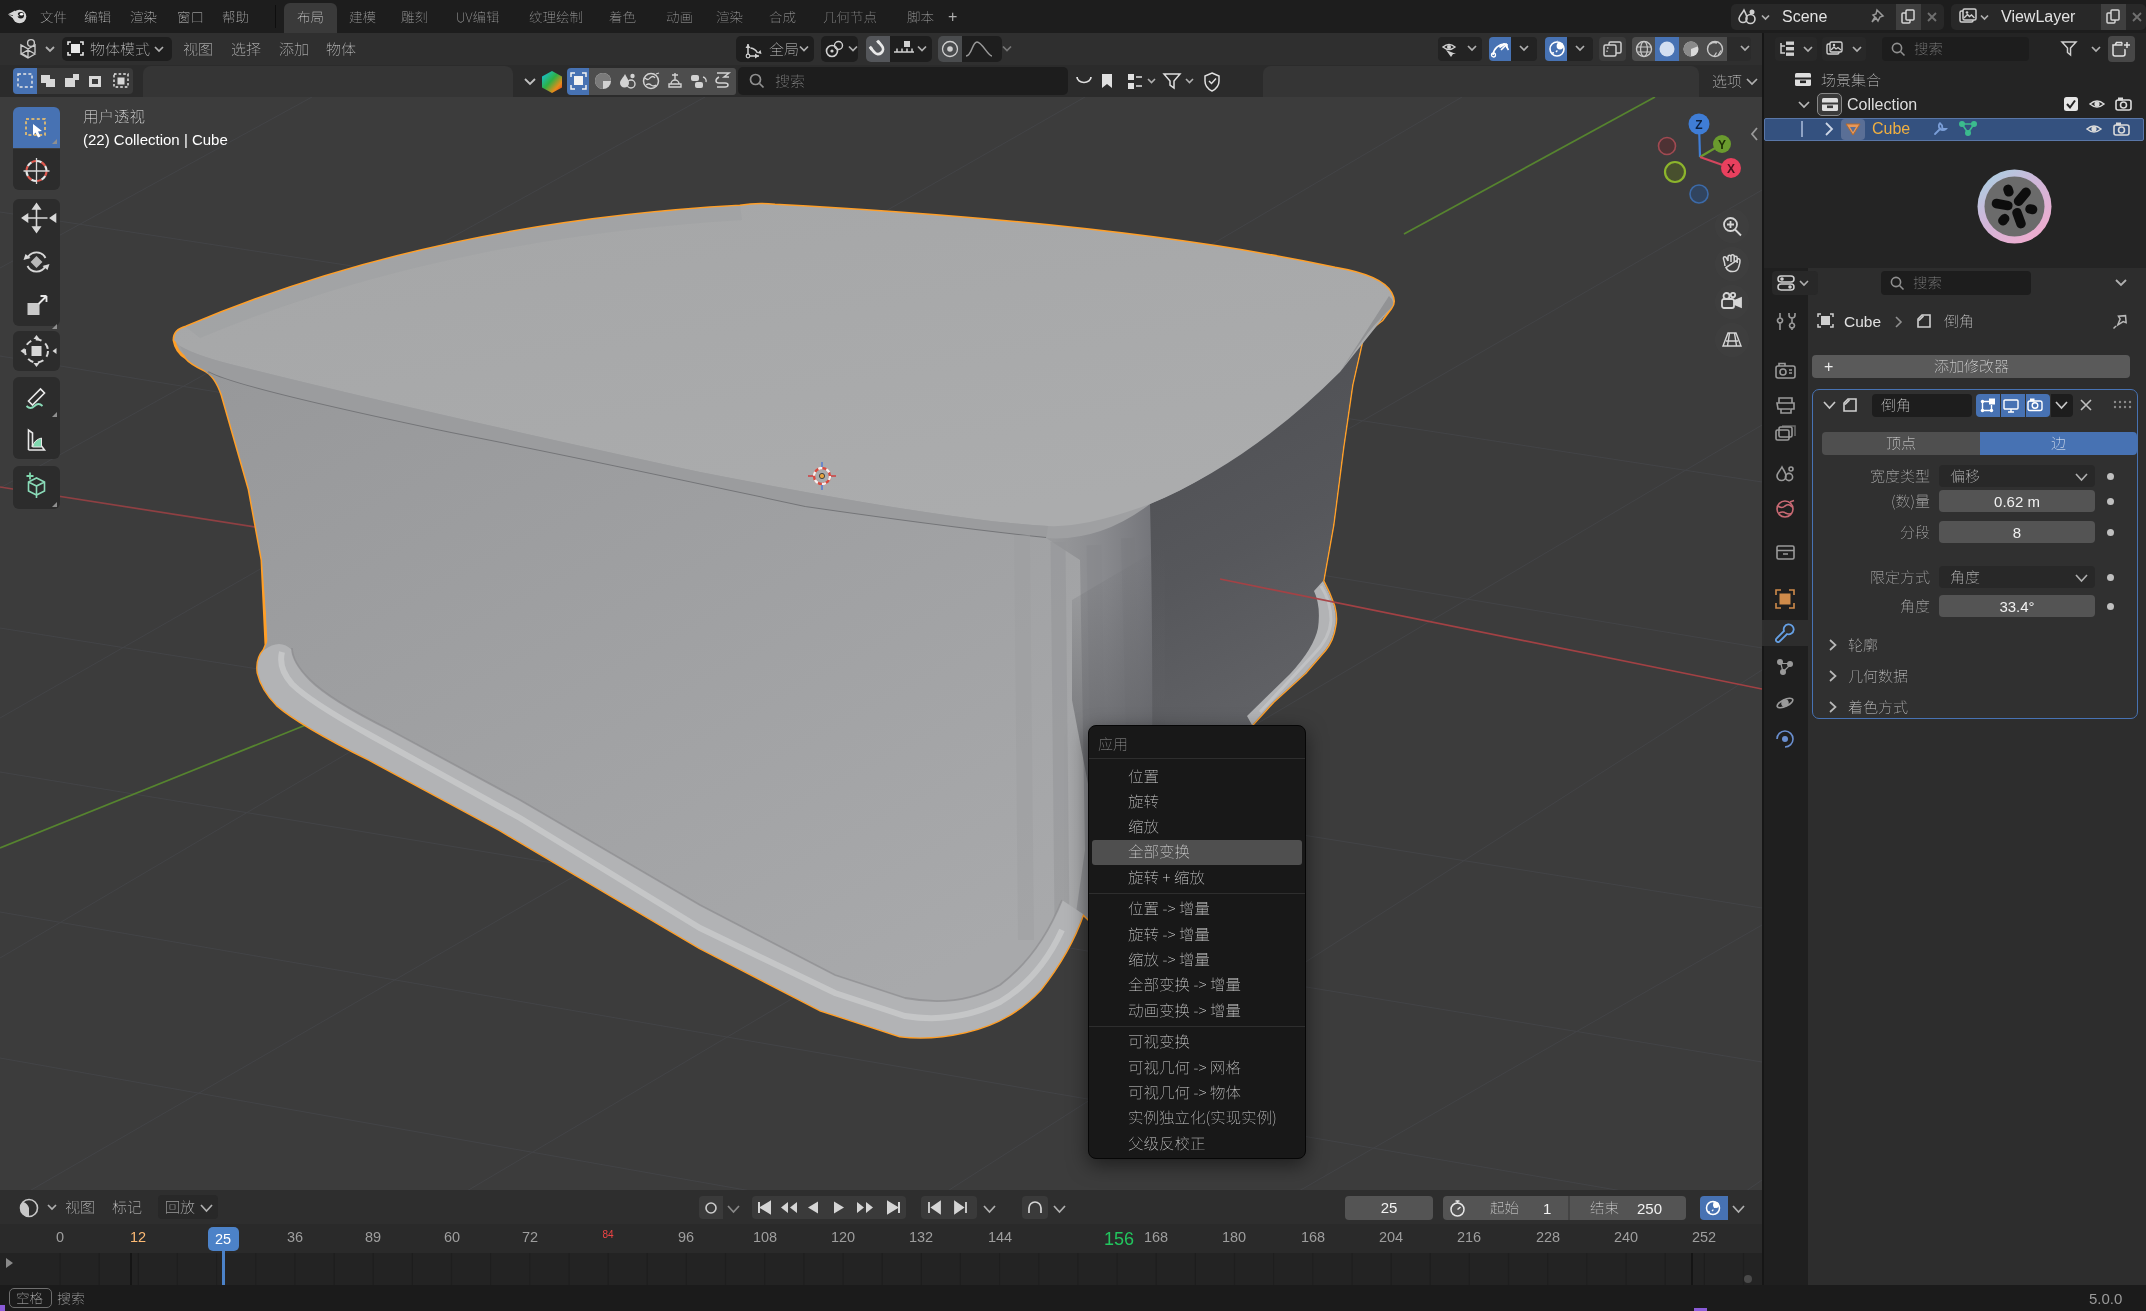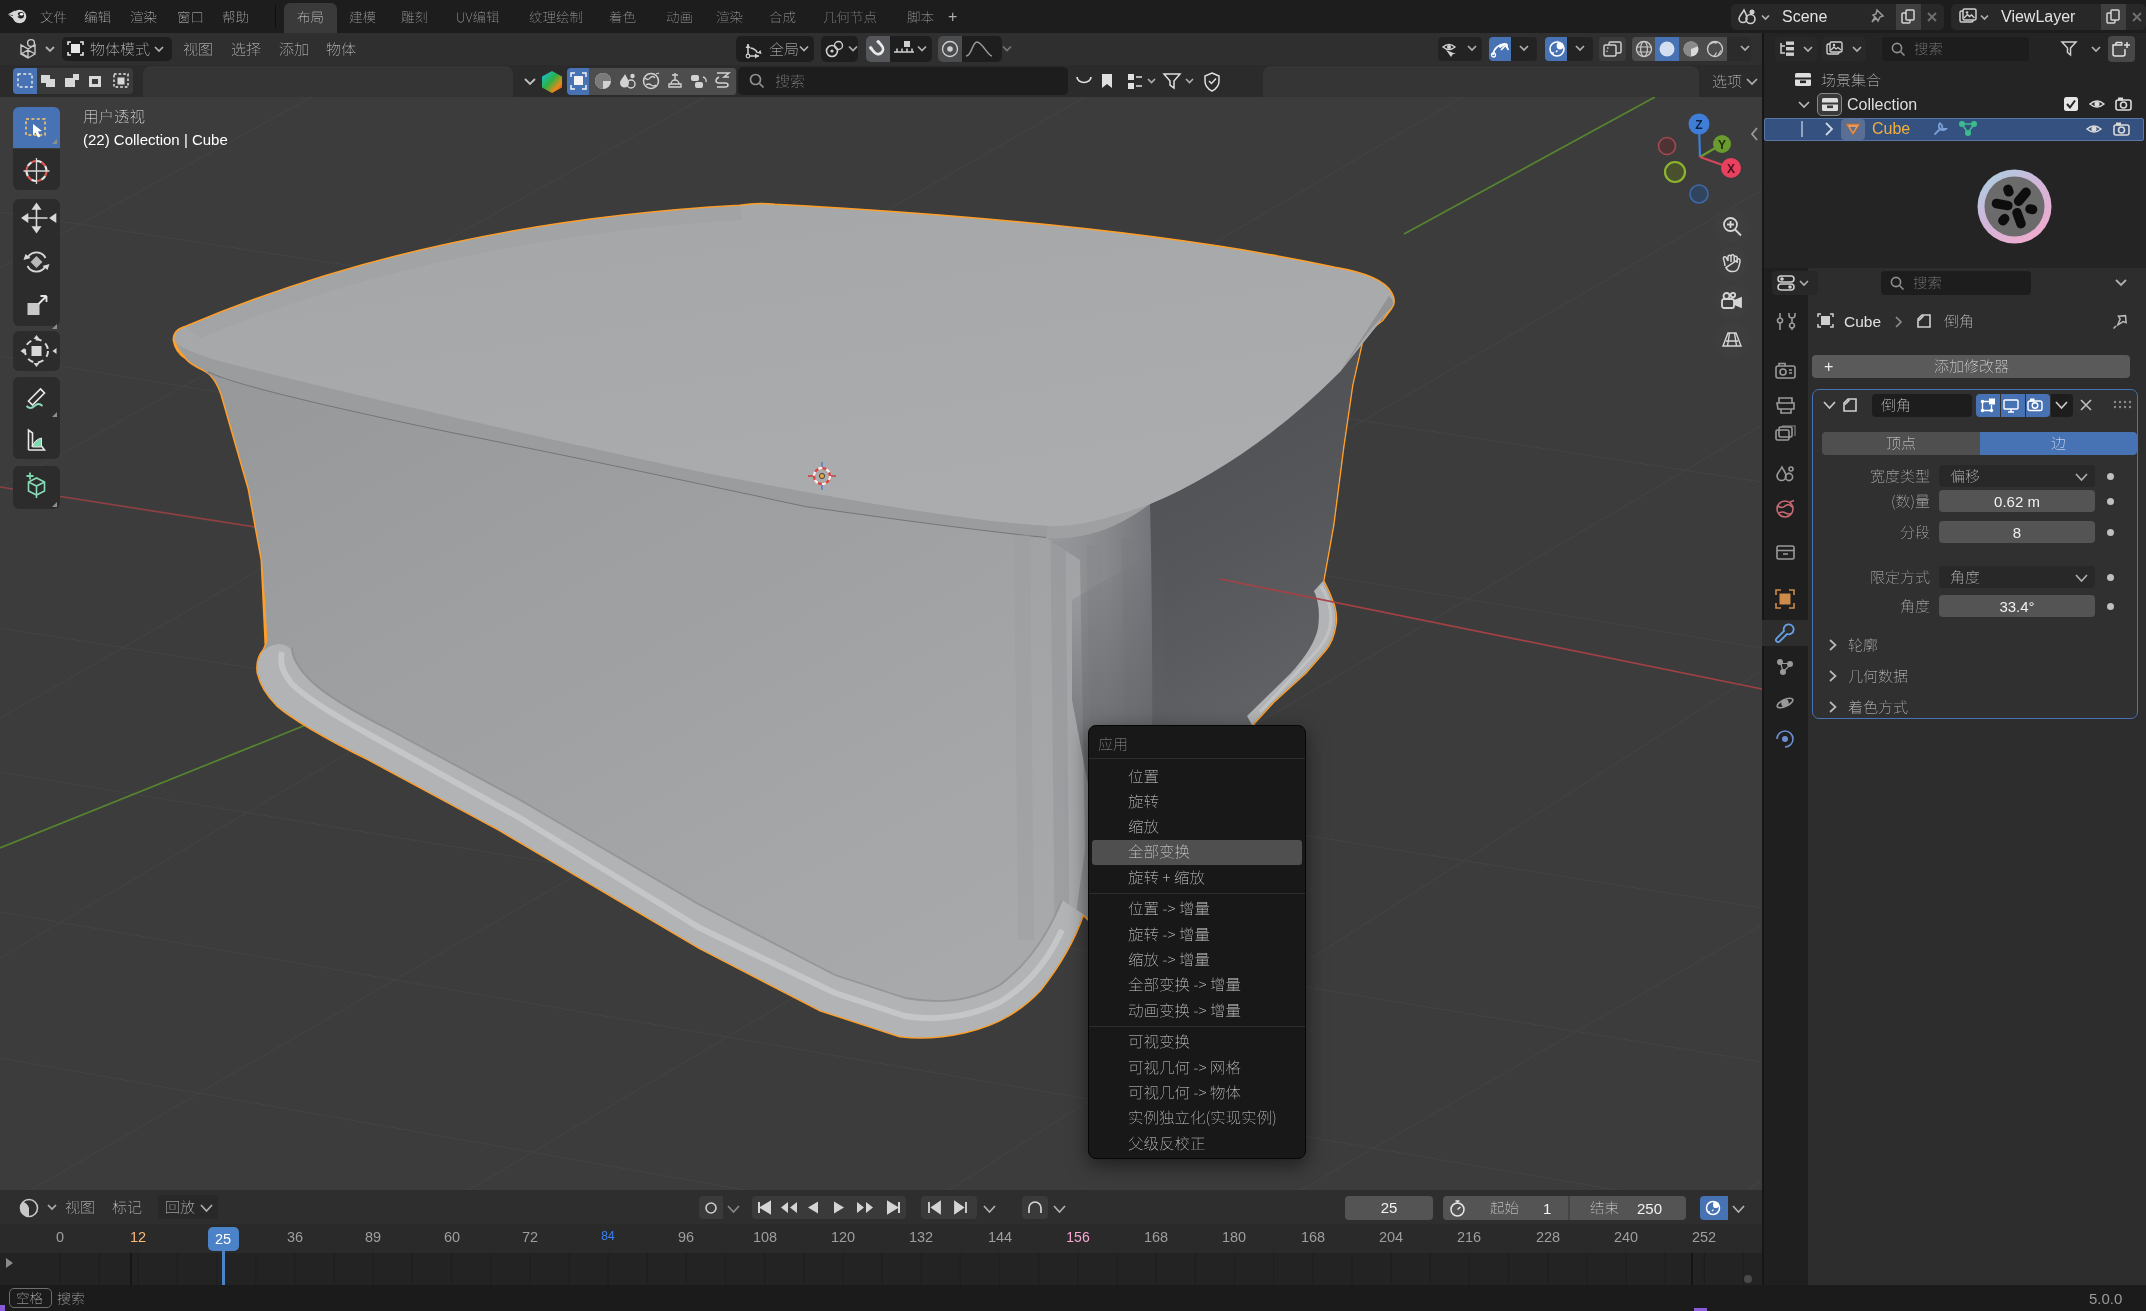--- a/index.html
+++ b/index.html
@@ -1303,27 +1303,27 @@
   </svg>
 <svg class="abs" style="left:1731px;top:1203px" width="15" height="12" viewBox="0 0 15 12">
     <path d="M2 3 l5.5 6 5.5-6" stroke="#b0b0b0" stroke-width="1.7" fill="none"></path>
   </svg>
 <div class="txt" style="left:60px;top:1229px;font-size:14.5px;color:#9e9e9e;transform:translateX(-50%)">0</div>
 <div class="txt" style="left:138px;top:1229px;font-size:14.5px;color:#fdba74;transform:translateX(-50%)">12</div>
 <div class="txt" style="left:295px;top:1229px;font-size:14.5px;color:#9e9e9e;transform:translateX(-50%)">36</div>
 <div class="txt" style="left:373px;top:1229px;font-size:14.5px;color:#9e9e9e;transform:translateX(-50%)">89</div>
 <div class="txt" style="left:452px;top:1229px;font-size:14.5px;color:#9e9e9e;transform:translateX(-50%)">60</div>
 <div class="txt" style="left:530px;top:1229px;font-size:14.5px;color:#9e9e9e;transform:translateX(-50%)">72</div>
-<div class="txt" style="left:608px;top:1229px;font-size:12px;color:#3b82f6;transform:translateX(-50%)">84</div>
+<div class="txt" style="left:608px;top:1229px;font-size:10px;color:#ef4444;transform:translateX(-50%)">84</div>
 <div class="txt" style="left:686px;top:1229px;font-size:14.5px;color:#9e9e9e;transform:translateX(-50%)">96</div>
 <div class="txt" style="left:765px;top:1229px;font-size:14.5px;color:#9e9e9e;transform:translateX(-50%)">108</div>
 <div class="txt" style="left:843px;top:1229px;font-size:14.5px;color:#9e9e9e;transform:translateX(-50%)">120</div>
 <div class="txt" style="left:921px;top:1229px;font-size:14.5px;color:#9e9e9e;transform:translateX(-50%)">132</div>
 <div class="txt" style="left:1000px;top:1229px;font-size:14.5px;color:#9e9e9e;transform:translateX(-50%)">144</div>
-<div class="txt" style="left:1078px;top:1229px;font-size:14px;color:#f9a8d4;transform:translateX(-50%)">156</div>
+<div class="txt" style="left:1119px;top:1229px;font-size:18px;color:#22c55e;transform:translateX(-50%)">156</div>
 <div class="txt" style="left:1156px;top:1229px;font-size:14.5px;color:#9e9e9e;transform:translateX(-50%)">168</div>
 <div class="txt" style="left:1234px;top:1229px;font-size:14.5px;color:#9e9e9e;transform:translateX(-50%)">180</div>
 <div class="txt" style="left:1313px;top:1229px;font-size:14.5px;color:#9e9e9e;transform:translateX(-50%)">168</div>
 <div class="txt" style="left:1391px;top:1229px;font-size:14.5px;color:#9e9e9e;transform:translateX(-50%)">204</div>
 <div class="txt" style="left:1469px;top:1229px;font-size:14.5px;color:#9e9e9e;transform:translateX(-50%)">216</div>
 <div class="txt" style="left:1548px;top:1229px;font-size:14.5px;color:#9e9e9e;transform:translateX(-50%)">228</div>
 <div class="txt" style="left:1626px;top:1229px;font-size:14.5px;color:#9e9e9e;transform:translateX(-50%)">240</div>
 <div class="txt" style="left:1704px;top:1229px;font-size:14.5px;color:#9e9e9e;transform:translateX(-50%)">252</div>
 <svg class="abs" style="left:0;top:1253px" width="1762" height="32" viewBox="0 0 1762 32">
     <path d="M60.0 0 V32" stroke="#1e1e1e" stroke-width="1.2"></path>

